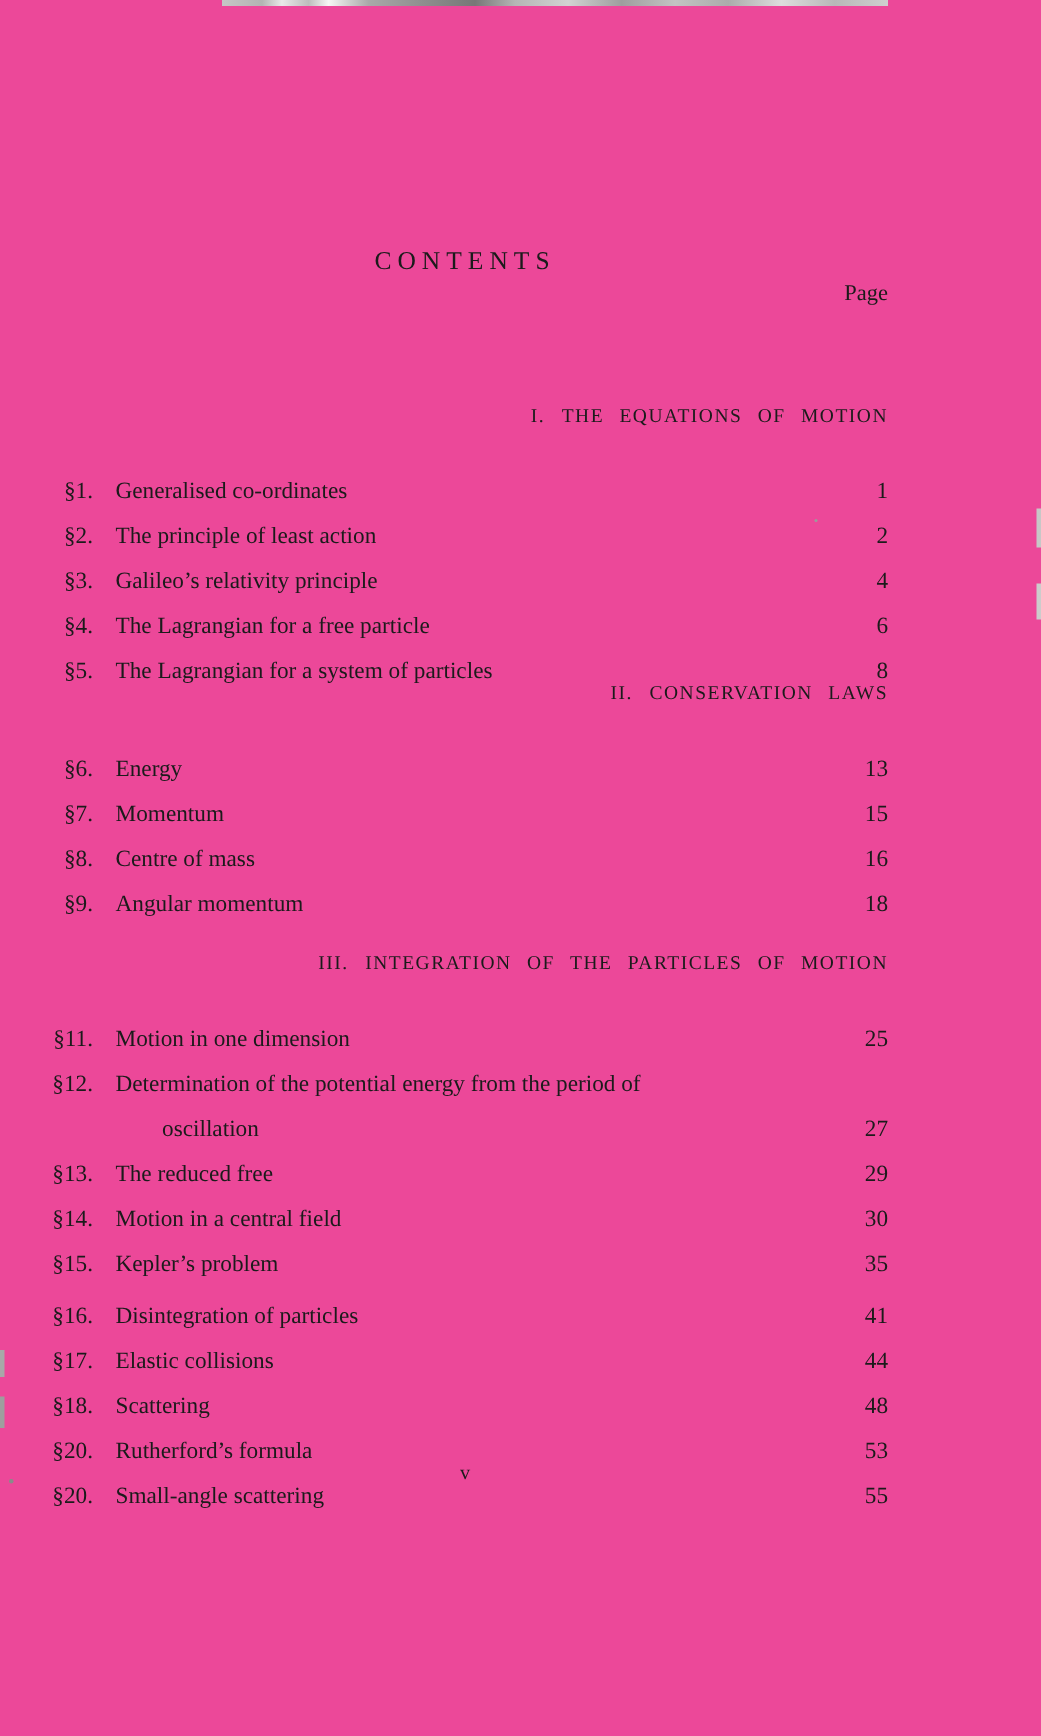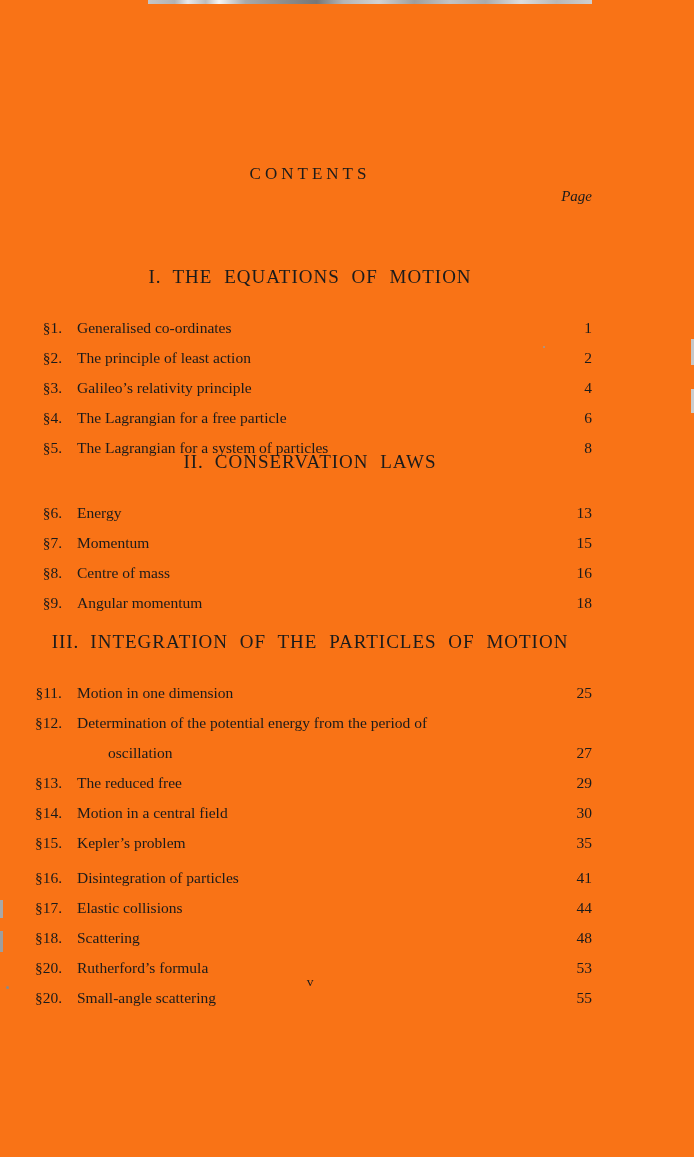--- a/index.html
+++ b/index.html
@@ -1,21 +1,21 @@
 <!DOCTYPE html>
 <html><head>
 <meta charset="utf-8">
 <style>
   html, body { margin: 0; padding: 0; background: #e8e8e6; }
   .page {
     position: relative;
     width: 694px;
     height: 1157px;
     margin: 0 auto;
-    background: #f97316;
+    background: #ec4899;
     overflow: hidden;
     font-family: "Liberation Serif", "DejaVu Serif", serif;
     color: #1b1b1b;
   }
 
   
   .top-edge {
     position: absolute; top: 0; left: 148px; width: 444px; height: 4px;
     background: linear-gradient(90deg,
       #c6c6c6 0%, #b3b3b3 6%, #e9e9e9 9%, #bdbdbd 13%, #f6f6f5 16%,
@@ -32,28 +32,28 @@
 
   
   .col { position: absolute; left: 28px; width: 564px; }
 
   .title {
     top: 165px; text-align: center;
     font-size: 17px; letter-spacing: 4px; line-height: 18px;
   }
   .page-label {
     position: absolute; right: 102px; top: 188px;
-    font-style: italic; font-size: 15px; line-height: 16px;
+    font-size: 15px; line-height: 16px;
   }
 
   .section { position: absolute; left: 28px; width: 564px; }
   .s0 { top: 268px; } .s1 { top: 453px; } .s2 { top: 633px; } .s3 { top: 836px; }
 
   .heading {
-    text-align: center; font-size: 19px; line-height: 18px;
+    text-align: right; font-size: 13px; line-height: 18px;
     letter-spacing: 1px; word-spacing: 6px; white-space: nowrap;
   }
   .heading .hnum { margin-right: 11px; }
 
   .entries { margin-top: 22px; }
   .row { display: flex; align-items: baseline; font-size: 15.5px; line-height: 19.9px; }
   .row .enum { width: 34px; text-align: right; flex: 0 0 auto; }
   .row .etitle { flex: 1 1 auto; padding-left: 15px; margin-top: 10px; }
   .row.indent .etitle { padding-left: 46px; }
   .row .epage { flex: 0 0 auto; text-align: right; min-width: 20px; }

